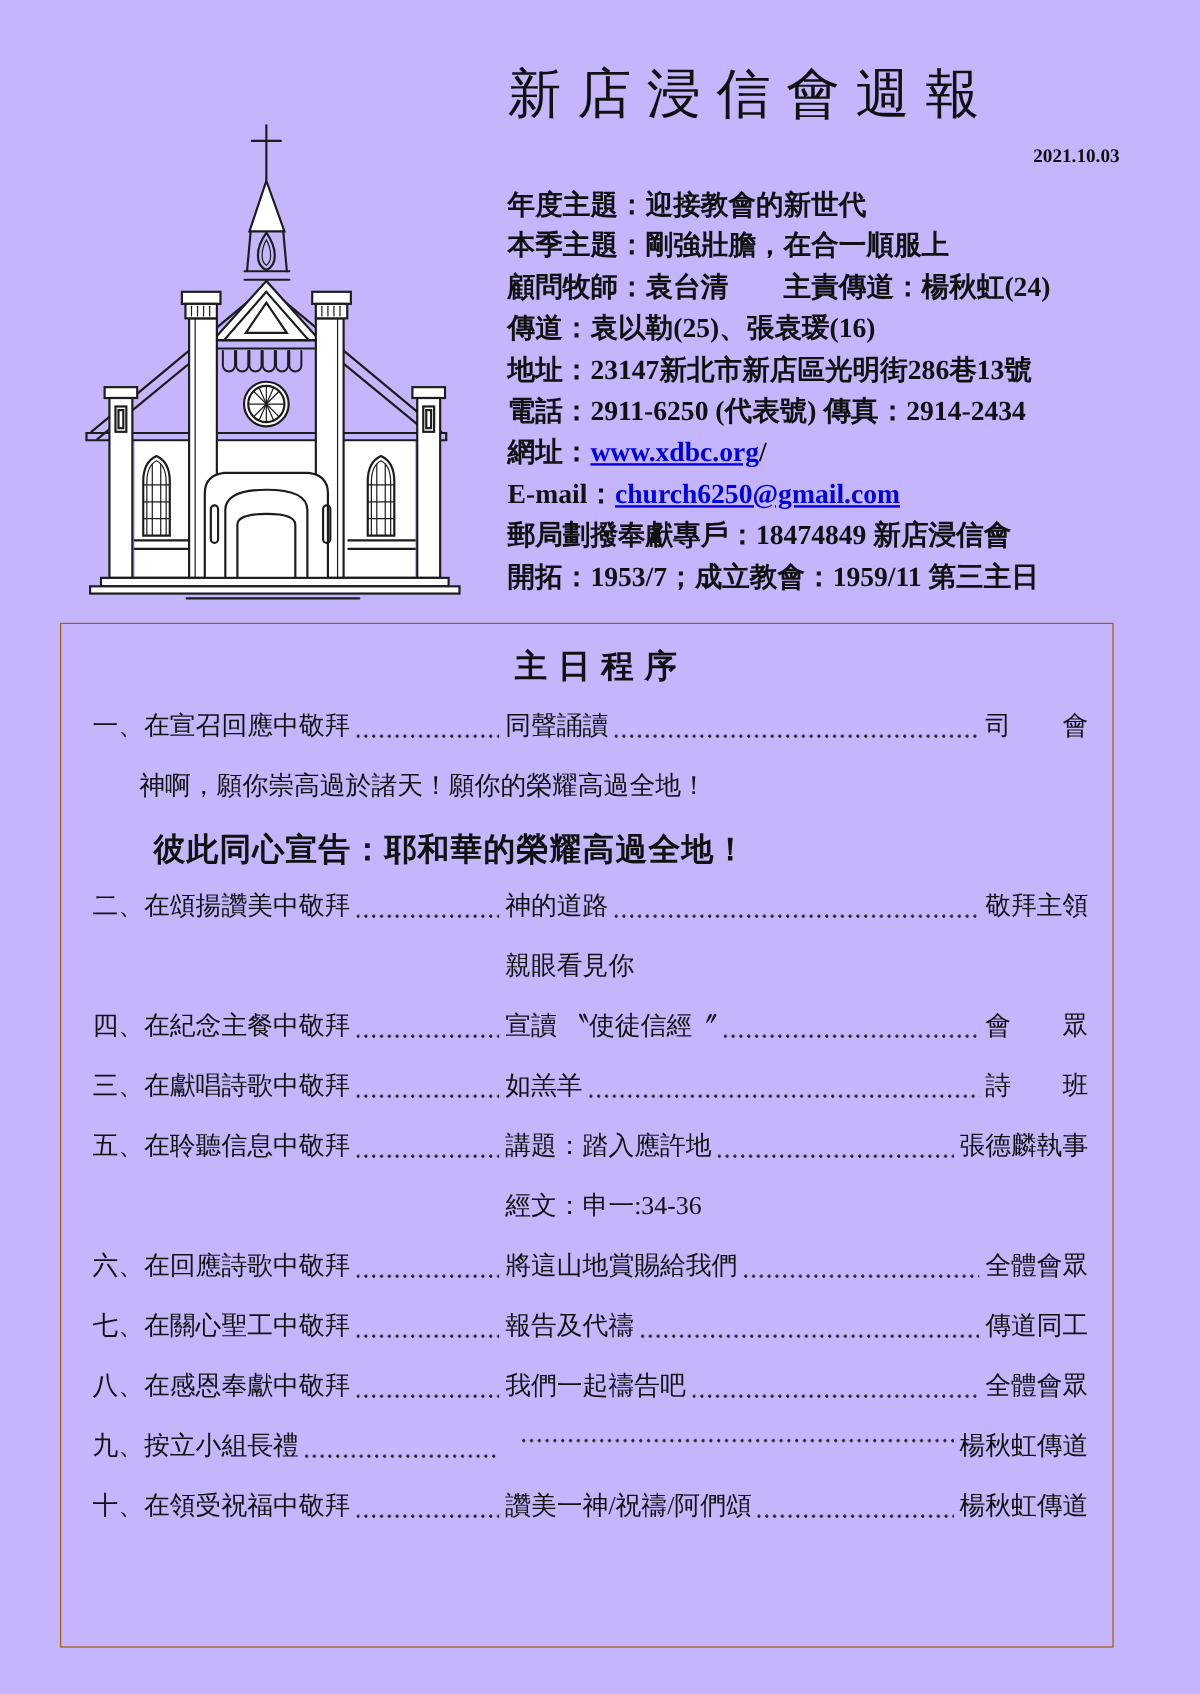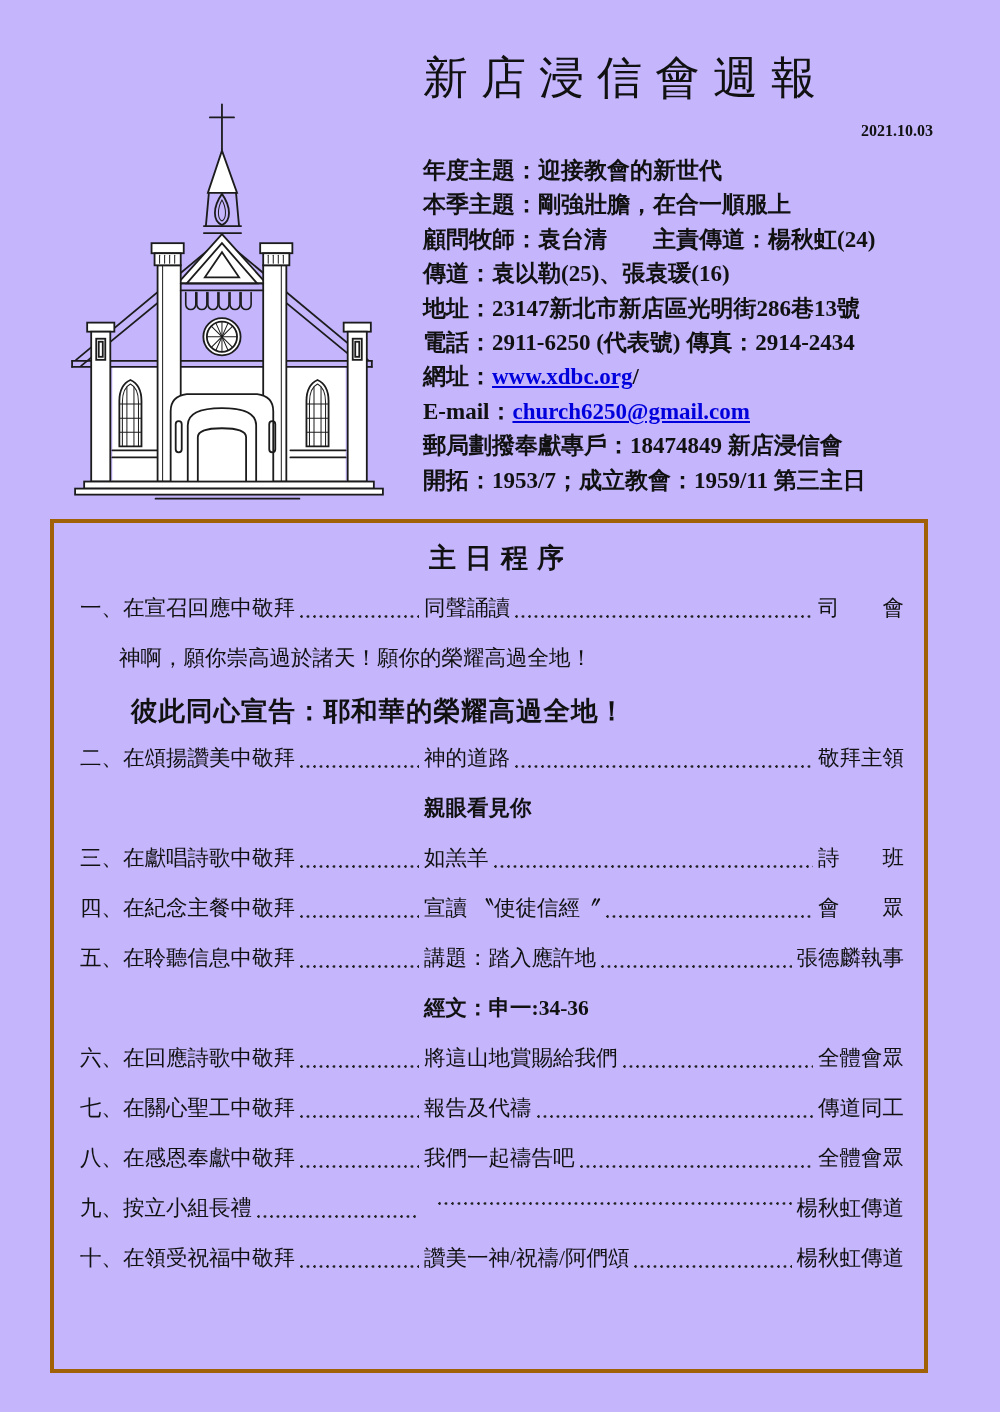--- a/index.html
+++ b/index.html
@@ -23,21 +23,21 @@
     margin-top:6px;padding-right:2px;
   }
   .info-list{margin-top:8px;}
   .info-line{
     font-size:23px;font-weight:700;line-height:34.4px;white-space:nowrap;
   }
   .info-line a{color:#0000dd;text-decoration:underline;font-weight:700;}
   
   .program-box{
     position:absolute;left:50px;top:519px;width:878px;height:854px;
-    border:4px solid #a16207;box-sizing:border-box;
+    border:1px solid #a16207;box-sizing:border-box;
     padding:0 20px 0 26px;
   }
   .program-title{
     text-align:center;font-size:27px;font-weight:700;
     letter-spacing:9px;line-height:70px;height:70px;
     padding-left:18px;white-space:nowrap;
   }
   .p-row{display:flex;align-items:flex-start;height:50px;font-size:21.5px;}
   .p-left{width:344px;flex:none;display:flex;align-items:center;}
   .p-mid{flex:1 1 auto;display:flex;align-items:center;min-width:0;}
@@ -47,21 +47,21 @@
     flex:1 1 auto;height:3px;min-width:10px;margin:0 5px;
     position:relative;top:9px;
     background-image:radial-gradient(circle at 1.5px 1.5px,#222 1.1px,transparent 1.5px);
     background-size:6.5px 3px;background-repeat:repeat-x;
     background-position:left center;
   }
   .leader.gapped{margin-left:14px;}
   .p-row.indent{padding-left:39px;}
   .p-row.indent .bold-part{font-weight:700;font-size:26px;margin-left:12px;letter-spacing:1px;}
   .p-row.proclaim{padding-left:51px;font-weight:700;font-size:26.5px;letter-spacing:1px;}
-  .p-row.center-sub{padding-left:344px;font-weight:bold;}
+  .p-row.center-sub{padding-left:344px;}
 </style>
 </head>
 <body>
 
 <div class="page">
 
   <svg class="church-art" viewBox="0 0 340 415">
     <g stroke="#1c1c1c" fill="none" stroke-width="1.8" stroke-linecap="round">
 
       <g>
@@ -235,39 +235,39 @@
             <span class="p-text">神的道路</span>
             <span class="leader"></span>
           </span>
           <span class="p-right">敬拜主領</span>
         </div>
         <div class="p-row center-sub">
           <span class="p-text">親眼看見你</span>
         </div>
         <div class="p-row">
           <span class="p-left">
+            <span class="p-text">四、在紀念主餐中敬拜</span>
+            <span class="leader"></span>
+          </span>
+          <span class="p-mid">
+            <span class="p-text">宣讀 〝使徒信經〞</span>
+            <span class="leader"></span>
+          </span>
+          <span class="p-right">會　　眾</span>
+        </div>
+        <div class="p-row">
+          <span class="p-left">
             <span class="p-text">三、在獻唱詩歌中敬拜</span>
             <span class="leader"></span>
           </span>
           <span class="p-mid">
             <span class="p-text">如羔羊</span>
             <span class="leader"></span>
           </span>
           <span class="p-right">詩　　班</span>
-        </div>
-        <div class="p-row">
-          <span class="p-left">
-            <span class="p-text">四、在紀念主餐中敬拜</span>
-            <span class="leader"></span>
-          </span>
-          <span class="p-mid">
-            <span class="p-text">宣讀 〝使徒信經〞</span>
-            <span class="leader"></span>
-          </span>
-          <span class="p-right">會　　眾</span>
         </div>
         <div class="p-row">
           <span class="p-left">
             <span class="p-text">五、在聆聽信息中敬拜</span>
             <span class="leader"></span>
           </span>
           <span class="p-mid">
             <span class="p-text">講題：踏入應許地</span>
             <span class="leader"></span>
           </span>

